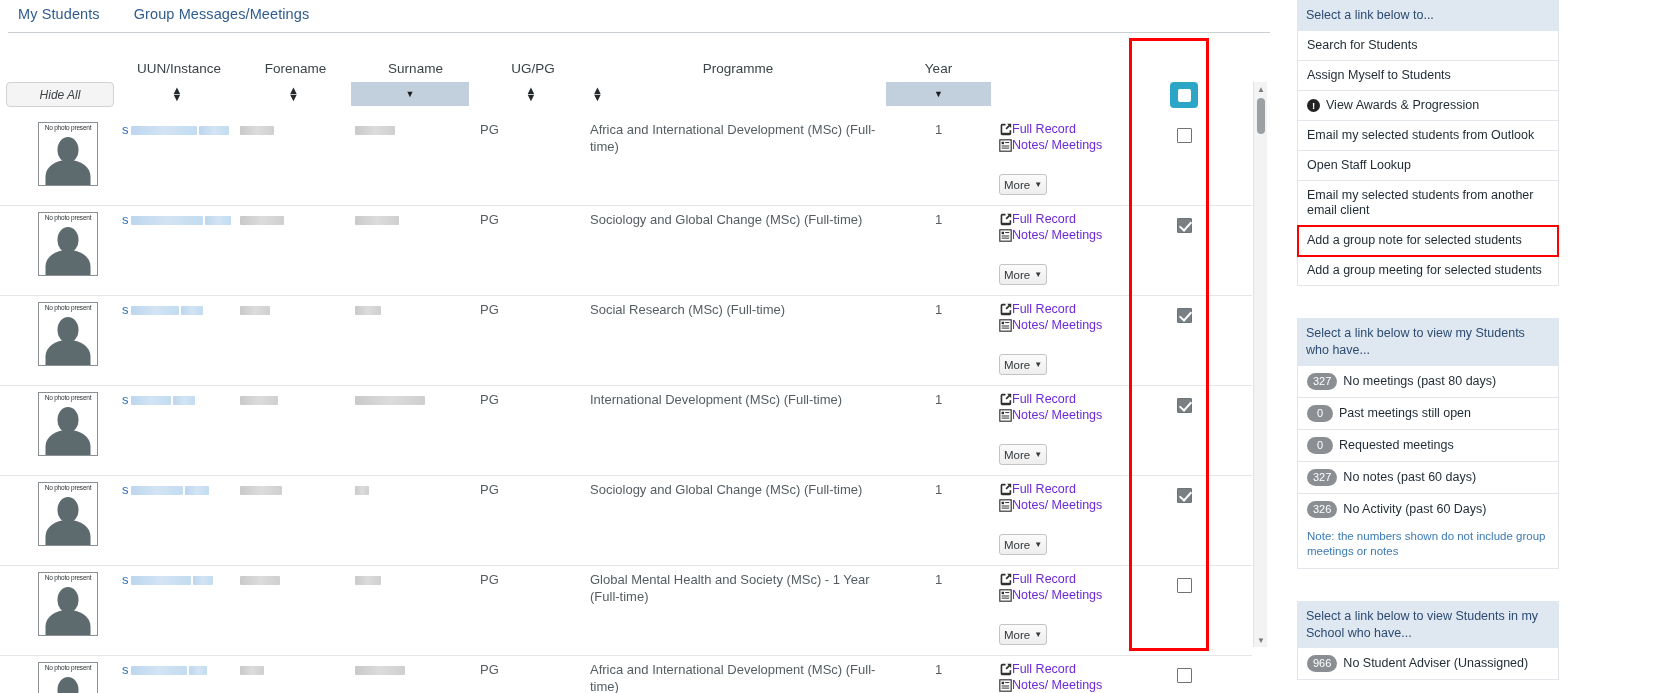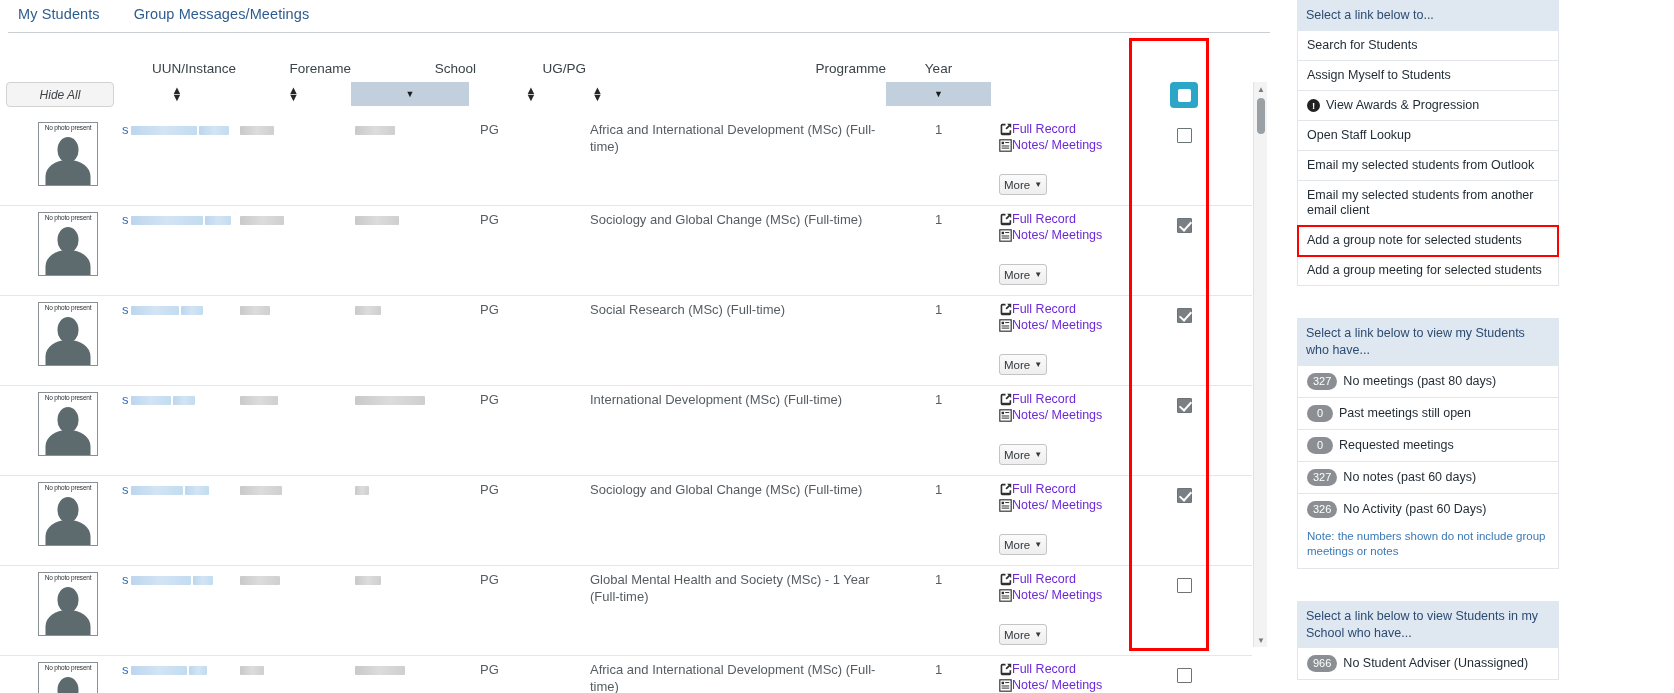--- a/index.html
+++ b/index.html
@@ -38,21 +38,21 @@
   table.grid col.c-fore  { width: 115px; }
   table.grid col.c-sur   { width: 125px; }
   table.grid col.c-ugpg  { width: 110px; }
   table.grid col.c-prog  { width: 300px; }
   table.grid col.c-year  { width: 105px; }
   table.grid col.c-act   { width: 125px; }
   table.grid col.c-chk   { width: 136px; }
 
   th.hd {
     font-size: 13.5px; font-weight: normal; color: #3a4348;
-    text-align: right; padding: 12px 0 6px 4px; vertical-align: bottom;
+    text-align: center; padding: 12px 0 6px 4px; vertical-align: bottom;
     height: 40px;
   }
   th.hd.center { text-align: center; padding-left: 0; }
 
   tr.sortrow td { padding: 0 0 8px 0; vertical-align: top; height: 30px; }
   .sortbox {
     height: 24px; display: flex; align-items: center; justify-content: center;
     font-size: 11px; color: #222;
   }
   .sortbox.filter { background: #c2d0de; cursor: pointer; }
@@ -218,21 +218,21 @@
           <col class="c-prog">
           <col class="c-year">
           <col class="c-act">
           <col class="c-chk">
       </colgroup>
       <thead>
         <tr>
           <th class="hd"></th>
           <th class="hd">UUN/Instance</th>
           <th class="hd">Forename</th>
-          <th class="hd">School</th>
+          <th class="hd">Surname</th>
           <th class="hd">UG/PG</th>
           <th class="hd">Programme</th>
           <th class="hd center">Year</th>
           <th class="hd"></th>
           <th class="hd"></th>
         </tr>
         <tr class="sortrow">
           <td>
             <div class="hideall">Hide All</div>
           </td>
@@ -604,24 +604,24 @@
             <span>Search for Students</span>
           </div>
           <div class="panel-item">
             <span>Assign Myself to Students</span>
           </div>
           <div class="panel-item">
             <span class="info-dot">!</span>
             <span>View Awards &amp; Progression</span>
           </div>
           <div class="panel-item">
+            <span>Email my selected students from Outlook</span>
+          </div>
+          <div class="panel-item">
             <span>Open Staff Lookup</span>
-          </div>
-          <div class="panel-item">
-            <span>Email my selected students from Outlook</span>
           </div>
           <div class="panel-item">
             <span>Email my selected students from another email client</span>
           </div>
           <div class="panel-item highlight">
             <span>Add a group note for selected students</span>
           </div>
           <div class="panel-item">
             <span>Add a group meeting for selected students</span>
           </div>

